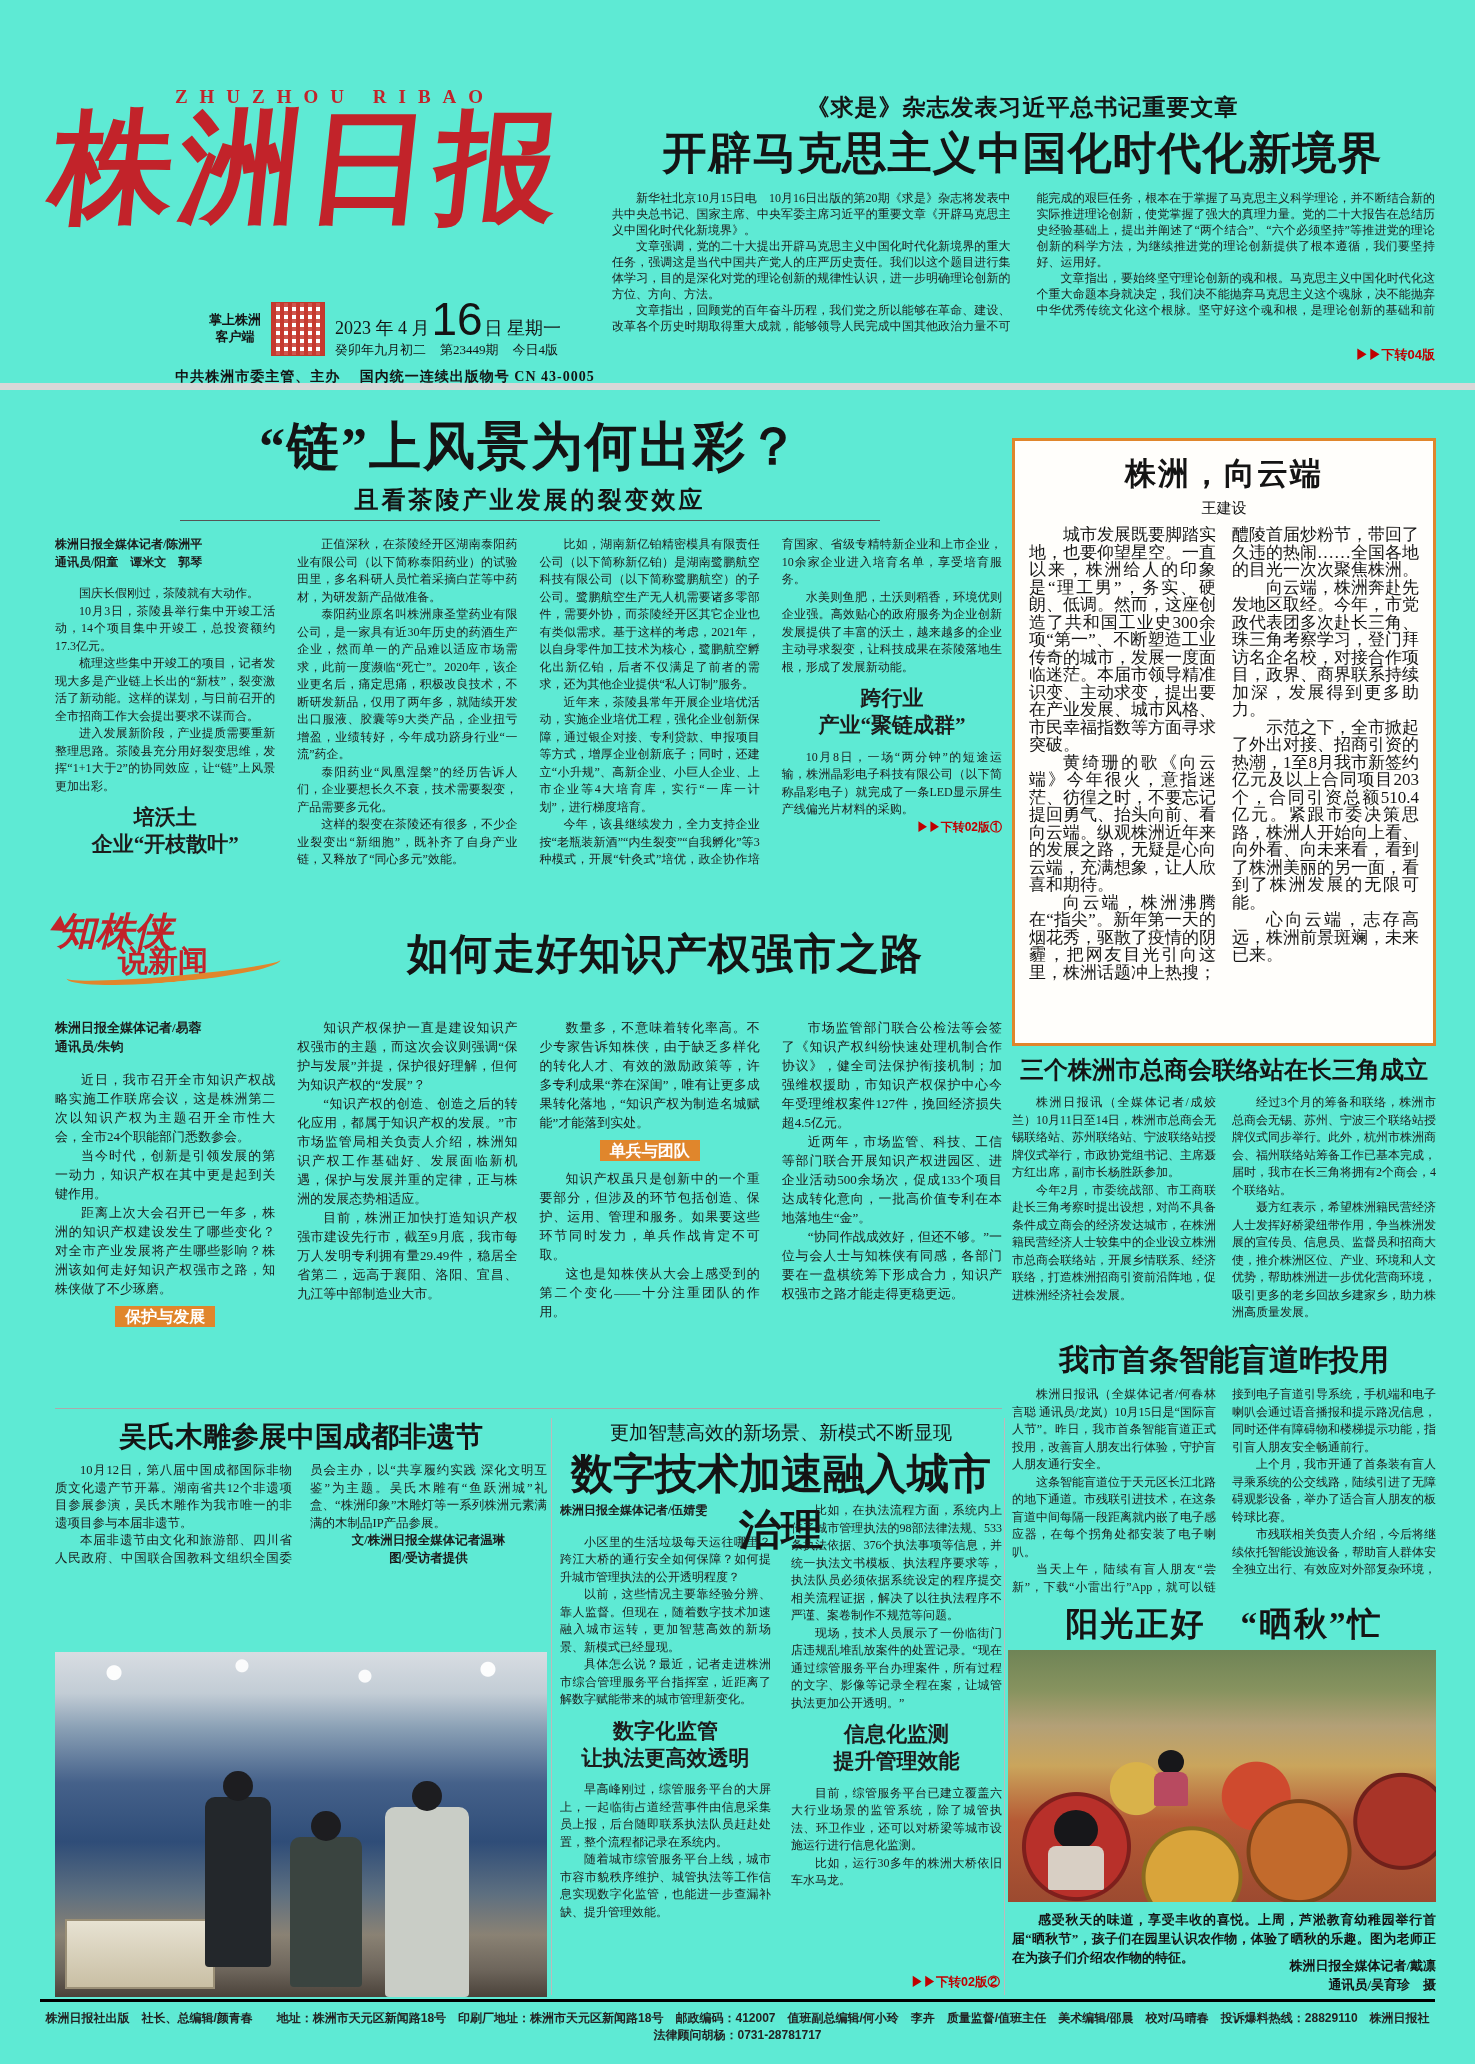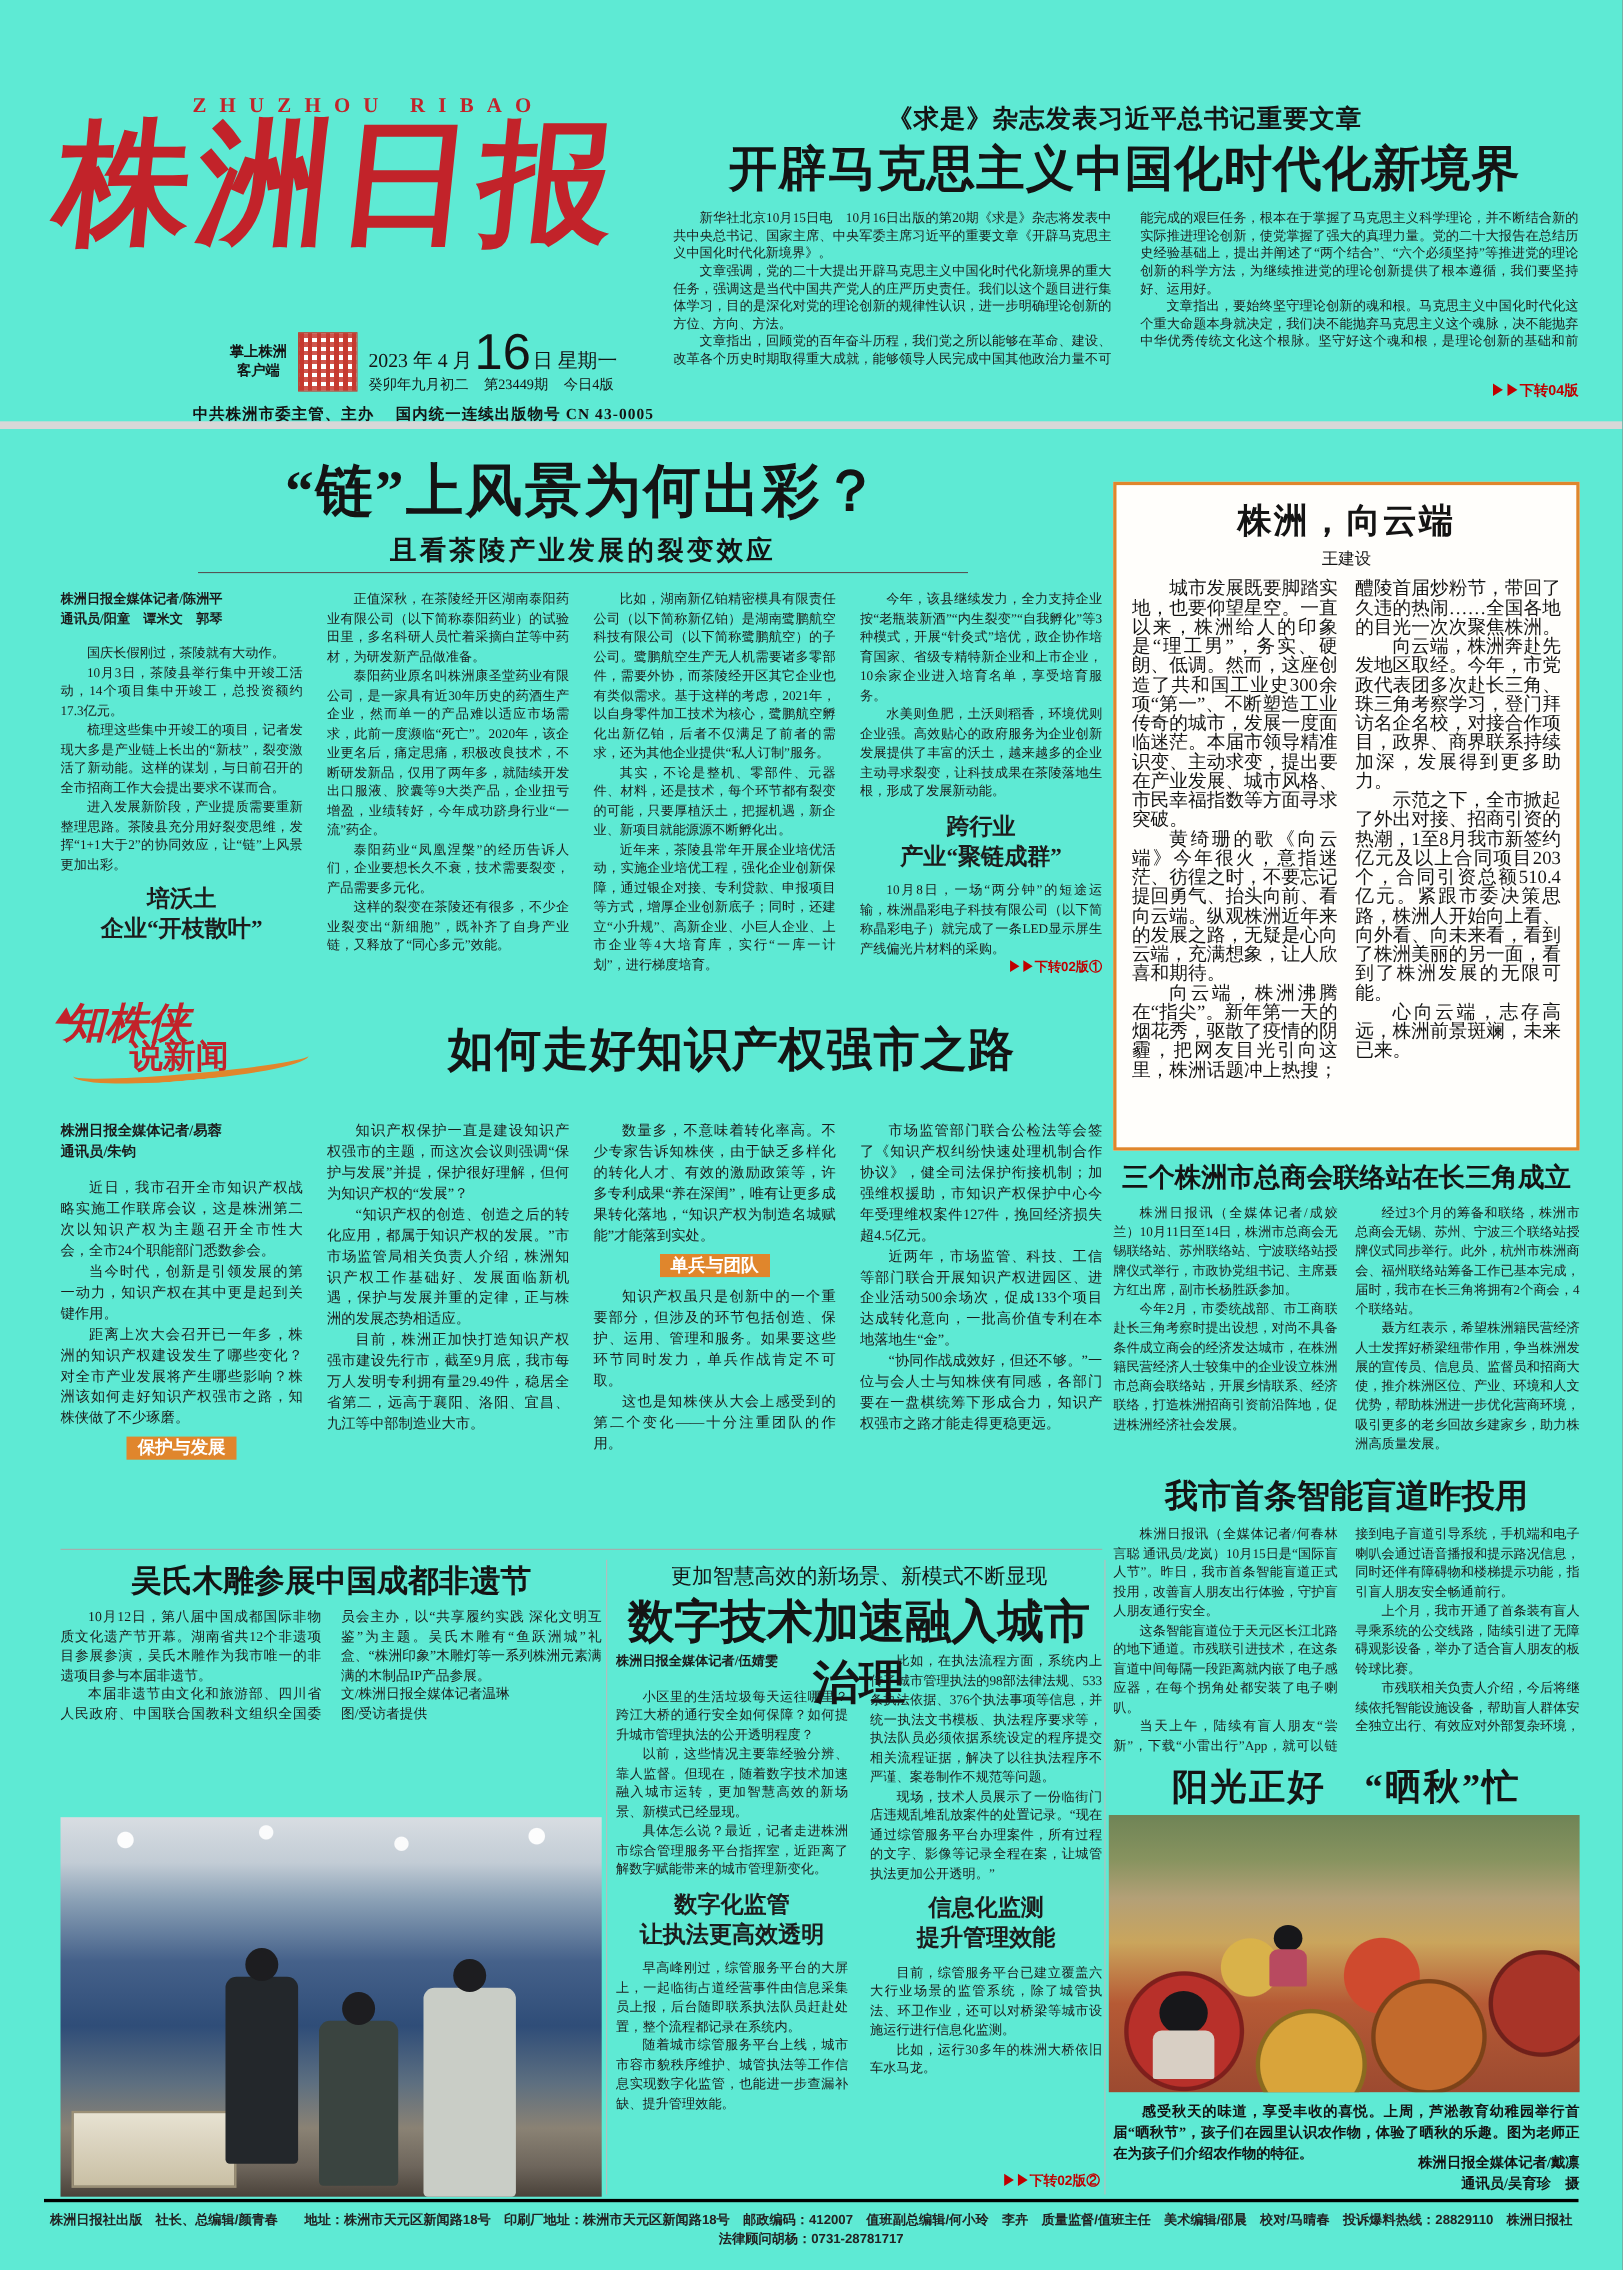--- a/index.html
+++ b/index.html
@@ -48,21 +48,21 @@
 
   
   .lead-head{left:140px;top:412px;width:780px;font-size:52px;text-align:center;letter-spacing:2px;}
   .lead-sub{left:140px;top:484px;width:780px;font-size:24px;font-weight:bold;text-align:center;letter-spacing:3px;font-family:"Liberation Sans",sans-serif;}
   .lead-subline{left:180px;top:520px;width:700px;height:1px;background:#555;}
   .lead-body{left:55px;top:536px;width:947px;height:398px;column-count:4;column-gap:22px;font-size:12px;line-height:17.5px;}
 
   
   .b-p{text-indent:2em;text-align:justify;}
   .b-by{text-indent:0;font-weight:bold;}
-  .b-byr{text-indent:0;text-align:left;font-weight:normal;}
+  .b-byr{text-indent:0;text-align:center;font-weight:bold;}
   .b-gap{height:14px;}
   .b-h{text-align:center;font-weight:900;font-size:21px;line-height:1.3;margin:9px 0;white-space:pre-line;font-family:"Liberation Serif",serif;text-indent:0;}
   .b-oh{width:max-content;max-width:100%;margin:8px auto;background:var(--orange);color:#fff;font-size:16px;font-weight:bold;padding:1px 10px;text-indent:0;font-family:"Liberation Sans",sans-serif;}
   .b-cont{color:var(--jump);text-align:right;font-weight:bold;text-indent:0;font-family:"Liberation Sans",sans-serif;}
 
   
   .cloud-box{left:1012px;top:438px;width:424px;height:608px;border:3px solid var(--orange);background:#fffefb;padding:12px 14px;}
   .cloud-head{font-size:31px;text-align:center;letter-spacing:2px;}
   .cloud-by{font-size:15px;text-align:center;margin:4px 0 8px;}
   .cloud-body{column-count:2;column-gap:16px;height:498px;font-size:17px;line-height:17.5px;text-align:justify;overflow:hidden;}
@@ -184,21 +184,20 @@
       <div class="b-p">10月3日，茶陵县举行集中开竣工活动，14个项目集中开竣工，总投资额约17.3亿元。</div>
       <div class="b-p">梳理这些集中开竣工的项目，记者发现大多是产业链上长出的“新枝”，裂变激活了新动能。这样的谋划，与日前召开的全市招商工作大会提出要求不谋而合。</div>
       <div class="b-p">进入发展新阶段，产业提质需要重新整理思路。茶陵县充分用好裂变思维，发挥“1+1大于2”的协同效应，让“链”上风景更加出彩。</div>
       <div class="b-h">培沃土
 企业“开枝散叶”</div>
       <div class="b-p">正值深秋，在茶陵经开区湖南泰阳药业有限公司（以下简称泰阳药业）的试验田里，多名科研人员忙着采摘白芷等中药材，为研发新产品做准备。</div>
       <div class="b-p">泰阳药业原名叫株洲康圣堂药业有限公司，是一家具有近30年历史的药酒生产企业，然而单一的产品难以适应市场需求，此前一度濒临“死亡”。2020年，该企业更名后，痛定思痛，积极改良技术，不断研发新品，仅用了两年多，就陆续开发出口服液、胶囊等9大类产品，企业扭亏增盈，业绩转好，今年成功跻身行业“一流”药企。</div>
       <div class="b-p">泰阳药业“凤凰涅槃”的经历告诉人们，企业要想长久不衰，技术需要裂变，产品需要多元化。</div>
       <div class="b-p">这样的裂变在茶陵还有很多，不少企业裂变出“新细胞”，既补齐了自身产业链，又释放了“同心多元”效能。</div>
       <div class="b-p">比如，湖南新亿铂精密模具有限责任公司（以下简称新亿铂）是湖南鹭鹏航空科技有限公司（以下简称鹭鹏航空）的子公司。鹭鹏航空生产无人机需要诸多零部件，需要外协，而茶陵经开区其它企业也有类似需求。基于这样的考虑，2021年，以自身零件加工技术为核心，鹭鹏航空孵化出新亿铂，后者不仅满足了前者的需求，还为其他企业提供“私人订制”服务。</div>
-      <div class="b-p">其实，不论是整机、零部件、元器件、材料，还是技术，每个环节都有裂变的可能，只要厚植沃土，把握机遇，新企业、新项目就能源源不断孵化出。</div>
       <div class="b-p">近年来，茶陵县常年开展企业培优活动，实施企业培优工程，强化企业创新保障，通过银企对接、专利贷款、申报项目等方式，增厚企业创新底子；同时，还建立“小升规”、高新企业、小巨人企业、上市企业等4大培育库，实行“一库一计划”，进行梯度培育。</div>
       <div class="b-p">今年，该县继续发力，全力支持企业按“老瓶装新酒”“内生裂变”“自我孵化”等3种模式，开展“针灸式”培优，政企协作培育国家、省级专精特新企业和上市企业，10余家企业进入培育名单，享受培育服务。</div>
       <div class="b-p">水美则鱼肥，土沃则稻香，环境优则企业强。高效贴心的政府服务为企业创新发展提供了丰富的沃土，越来越多的企业主动寻求裂变，让科技成果在茶陵落地生根，形成了发展新动能。</div>
       <div class="b-h">跨行业
 产业“聚链成群”</div>
       <div class="b-p">10月8日，一场“两分钟”的短途运输，株洲晶彩电子科技有限公司（以下简称晶彩电子）就完成了一条LED显示屏生产线偏光片材料的采购。</div>
       <div class="b-cont">▶▶下转02版①</div>
     </div>
 
   <div class="abs cloud-box">

